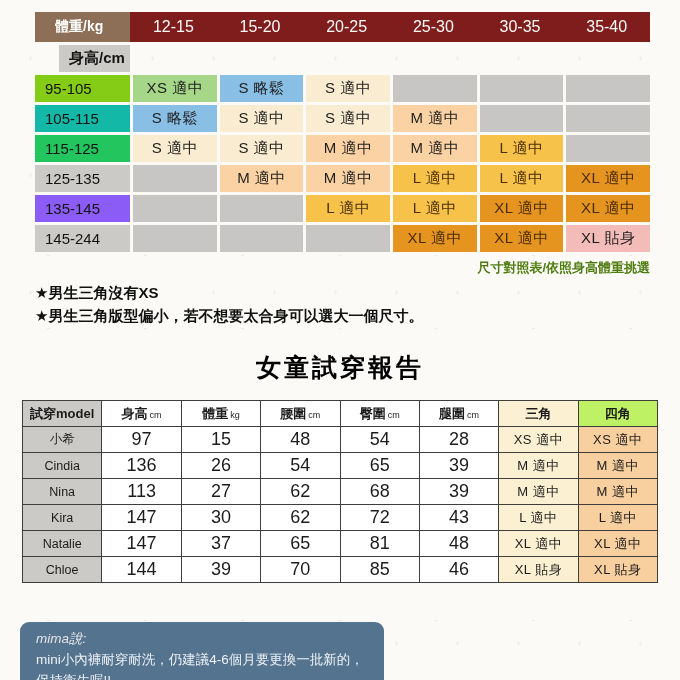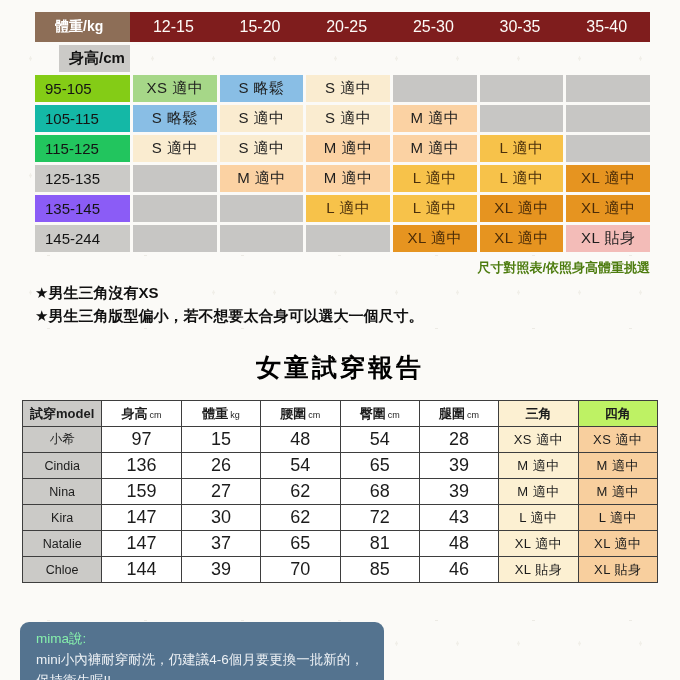--- a/index.html
+++ b/index.html
@@ -81,21 +81,21 @@
   td.fit-cell { font-size: 13px; letter-spacing: 0.5px; }
   .unit { font-size: 9px; font-weight: normal; margin-left: 2px; }
 
   
   .mima-box {
     position: absolute; left: 20px; top: 622px;
     width: 364px; border-radius: 9px;
     padding: 7px 14px 9px 16px;
     color: #edf1f5; font-size: 13.5px; line-height: 1.55;
   }
-  .mima-speaker { color: #86efac; }
+  .mima-speaker { color: #e5e5e5; font-style: italic; }
 </style>
 </head>
 <body>
 
 <div class="size-wrap">
   <div class="matrix-header">
     <div class="corner-cell" style="background: rgb(141, 110, 87);">體重/kg</div>
     <div class="weight-labels" style="background: #7f1d1d;">
         <div class="weight-label">12-15</div>
         <div class="weight-label">15-20</div>
@@ -191,21 +191,21 @@
         <td class="num-cell">136</td>
         <td class="num-cell">26</td>
         <td class="num-cell">54</td>
         <td class="num-cell">65</td>
         <td class="num-cell">39</td>
         <td class="fit-cell" style="background: rgb(252, 240, 210);">M 適中</td>
         <td class="fit-cell" style="background: rgb(248, 207, 158);">M 適中</td>
       </tr>
       <tr>
         <td class="model-cell" style="background: rgb(203, 202, 199);">Nina</td>
-        <td class="num-cell">159</td>
+        <td class="num-cell">113</td>
         <td class="num-cell">27</td>
         <td class="num-cell">62</td>
         <td class="num-cell">68</td>
         <td class="num-cell">39</td>
         <td class="fit-cell" style="background: rgb(252, 240, 210);">M 適中</td>
         <td class="fit-cell" style="background: rgb(248, 207, 158);">M 適中</td>
       </tr>
       <tr>
         <td class="model-cell" style="background: rgb(203, 202, 199);">Kira</td>
         <td class="num-cell">147</td>

